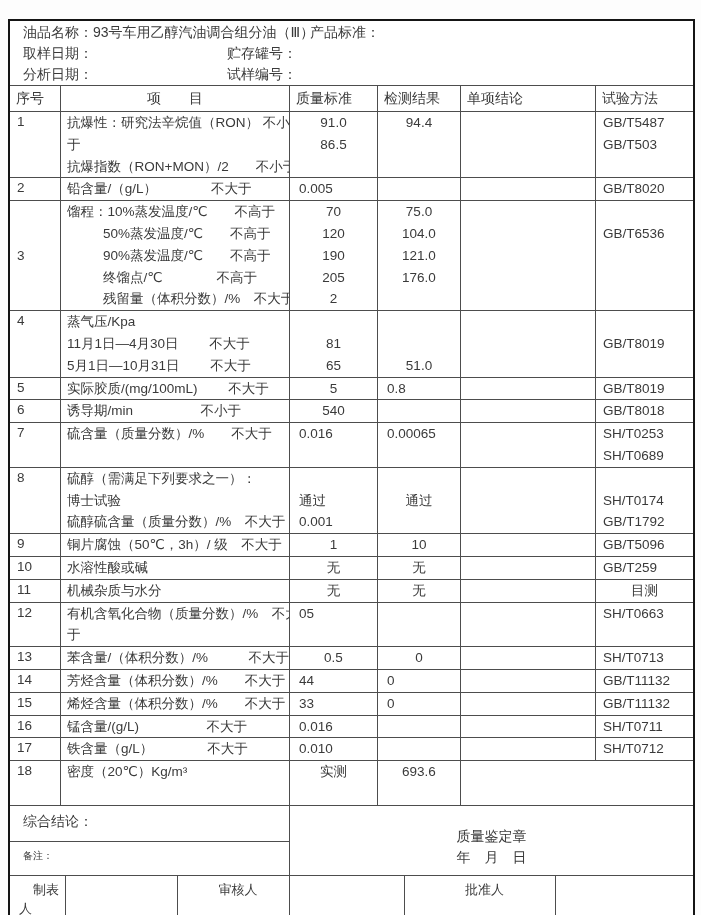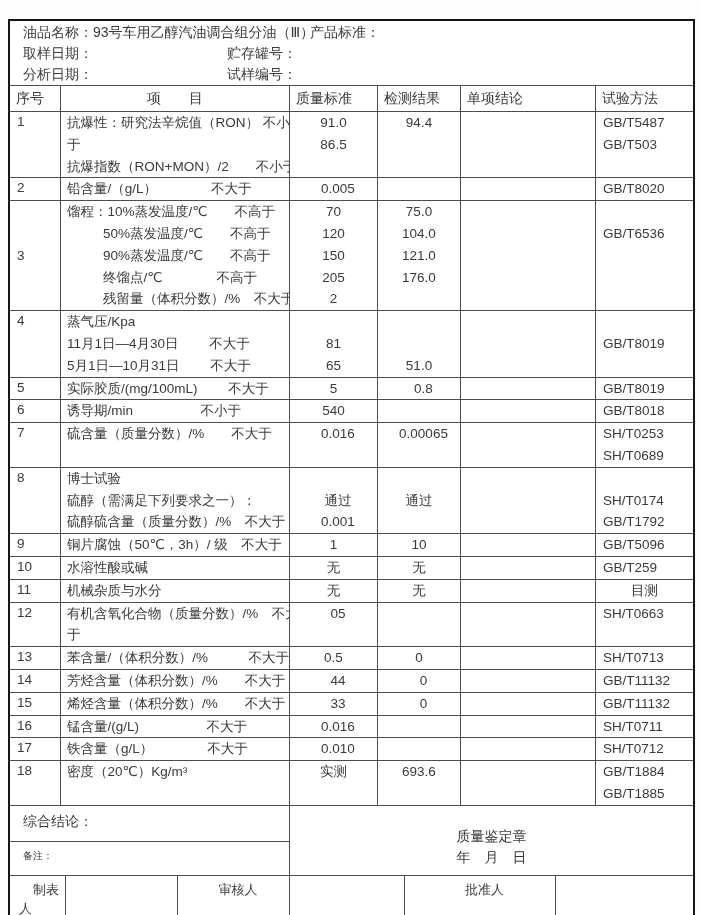--- a/index.html
+++ b/index.html
@@ -17,21 +17,21 @@
   .cell{border-left:1px solid #4d4d4d;overflow:hidden;box-sizing:border-box;}
   .cell:first-child{border-left:none;}
   .head .cell{height:25px;line-height:25px;font-size:14px;padding-left:6px;white-space:pre;}
   .head .hc-item{text-align:center;padding-left:0;}
   .sn{font-size:13.5px;padding-left:7px;padding-top:2px;}
   .sn.mid{display:flex;align-items:center;padding-top:0;}
   .cl{height:21.8px;line-height:21.8px;font-size:13.5px;white-space:pre;}
   .c-item .cl{padding-left:6px;}
   .cl.ind{padding-left:42px;}
   .num{font-size:13.5px;}
-  .al{text-align:center;padding-left:9px;}
+  .al{text-align:left;padding-left:9px;}
   .ac{text-align:center;}
   .ml{padding-left:7px;}
   
   .bot{display:grid;grid-template-columns:279px auto;grid-template-rows:36px 33px;border-top:1px solid #4d4d4d;}
   .concl{grid-column:1;grid-row:1;border-bottom:1px solid #4d4d4d;font-size:14px;padding:7px 0 0 13px;box-sizing:border-box;}
   .note{grid-column:1;grid-row:2;font-size:10px;padding:7px 0 0 13px;box-sizing:border-box;}
   .stamp{grid-column:2;grid-row:1/3;border-left:1px solid #4d4d4d;display:flex;flex-direction:column;
          justify-content:center;align-items:center;font-size:14px;padding-top:14px;box-sizing:border-box;}
   .stamp div{height:21px;line-height:21px;white-space:pre;}
   
@@ -121,21 +121,21 @@
         <div class="cell c-item">
           <div class="cl">馏程：10%蒸发温度/℃　　不高于</div>
           <div class="cl ind">50%蒸发温度/℃　　不高于</div>
           <div class="cl ind">90%蒸发温度/℃　　不高于</div>
           <div class="cl ind">终馏点/℃　　　　不高于</div>
           <div class="cl ind">残留量（体积分数）/%　不大于</div>
         </div>
         <div class="cell c-std">
           <div class="cl num ac">70</div>
           <div class="cl num ac">120</div>
-          <div class="cl num ac">150</div>
+          <div class="cl num ac">190</div>
           <div class="cl num ac">205</div>
           <div class="cl num ac">2</div>
         </div>
         <div class="cell c-res">
           <div class="cl num ac">75.0</div>
           <div class="cl num ac">104.0</div>
           <div class="cl num ac">121.0</div>
           <div class="cl num ac">176.0</div>
           <div class="cl num ac">&nbsp;</div>
         </div>
@@ -237,22 +237,22 @@
           <div class="cl">&nbsp;</div>
         </div>
         <div class="cell c-met">
           <div class="cl num ml">SH/T0253</div>
           <div class="cl num ml">SH/T0689</div>
         </div>
       </div>
       <div class="trow">
         <div class="cell sn">8</div>
         <div class="cell c-item">
+          <div class="cl">硫醇（需满足下列要求之一）：</div>
           <div class="cl">博士试验</div>
-          <div class="cl">硫醇（需满足下列要求之一）：</div>
           <div class="cl">硫醇硫含量（质量分数）/%　不大于</div>
         </div>
         <div class="cell c-std">
           <div class="cl num ac">&nbsp;</div>
           <div class="cl num al">通过</div>
           <div class="cl num al">0.001</div>
         </div>
         <div class="cell c-res">
           <div class="cl num ac">&nbsp;</div>
           <div class="cl num ac">通过</div>
@@ -446,24 +446,20 @@
           <div class="cl num ac">实测</div>
           <div class="cl num ac">&nbsp;</div>
         </div>
         <div class="cell c-res">
           <div class="cl num ac">693.6</div>
           <div class="cl num ac">&nbsp;</div>
         </div>
         <div class="cell c-con">
           <div class="cl">&nbsp;</div>
           <div class="cl">&nbsp;</div>
-        </div>
-        <div class="cell c-met">
-          <div class="cl num ml">GB/T1884</div>
-          <div class="cl num ml">GB/T1885</div>
         </div>
       </div>
     </div>
 
   <div class="bot">
     <div class="concl">综合结论：</div>
     <div class="note">备注：</div>
     <div class="stamp">
       <div>质量鉴定章</div>
       <div>年　月　日</div>

